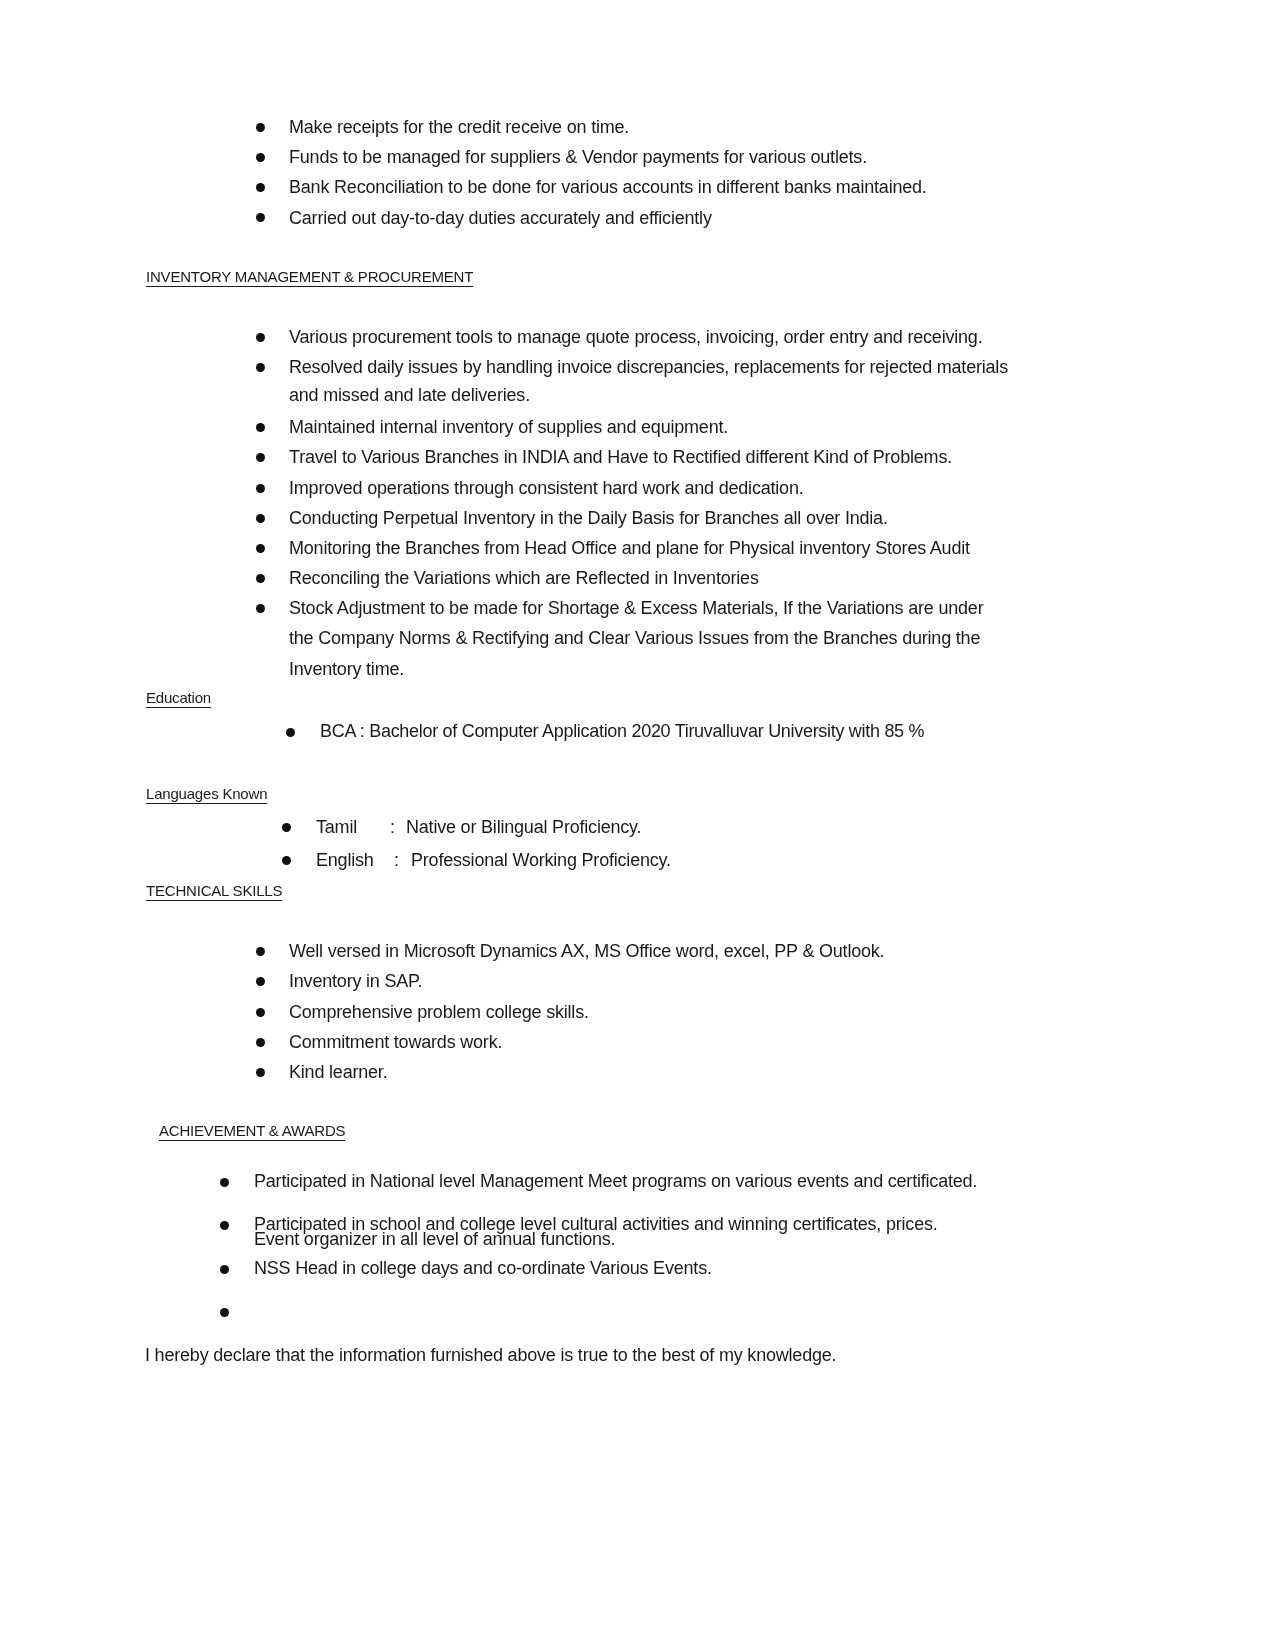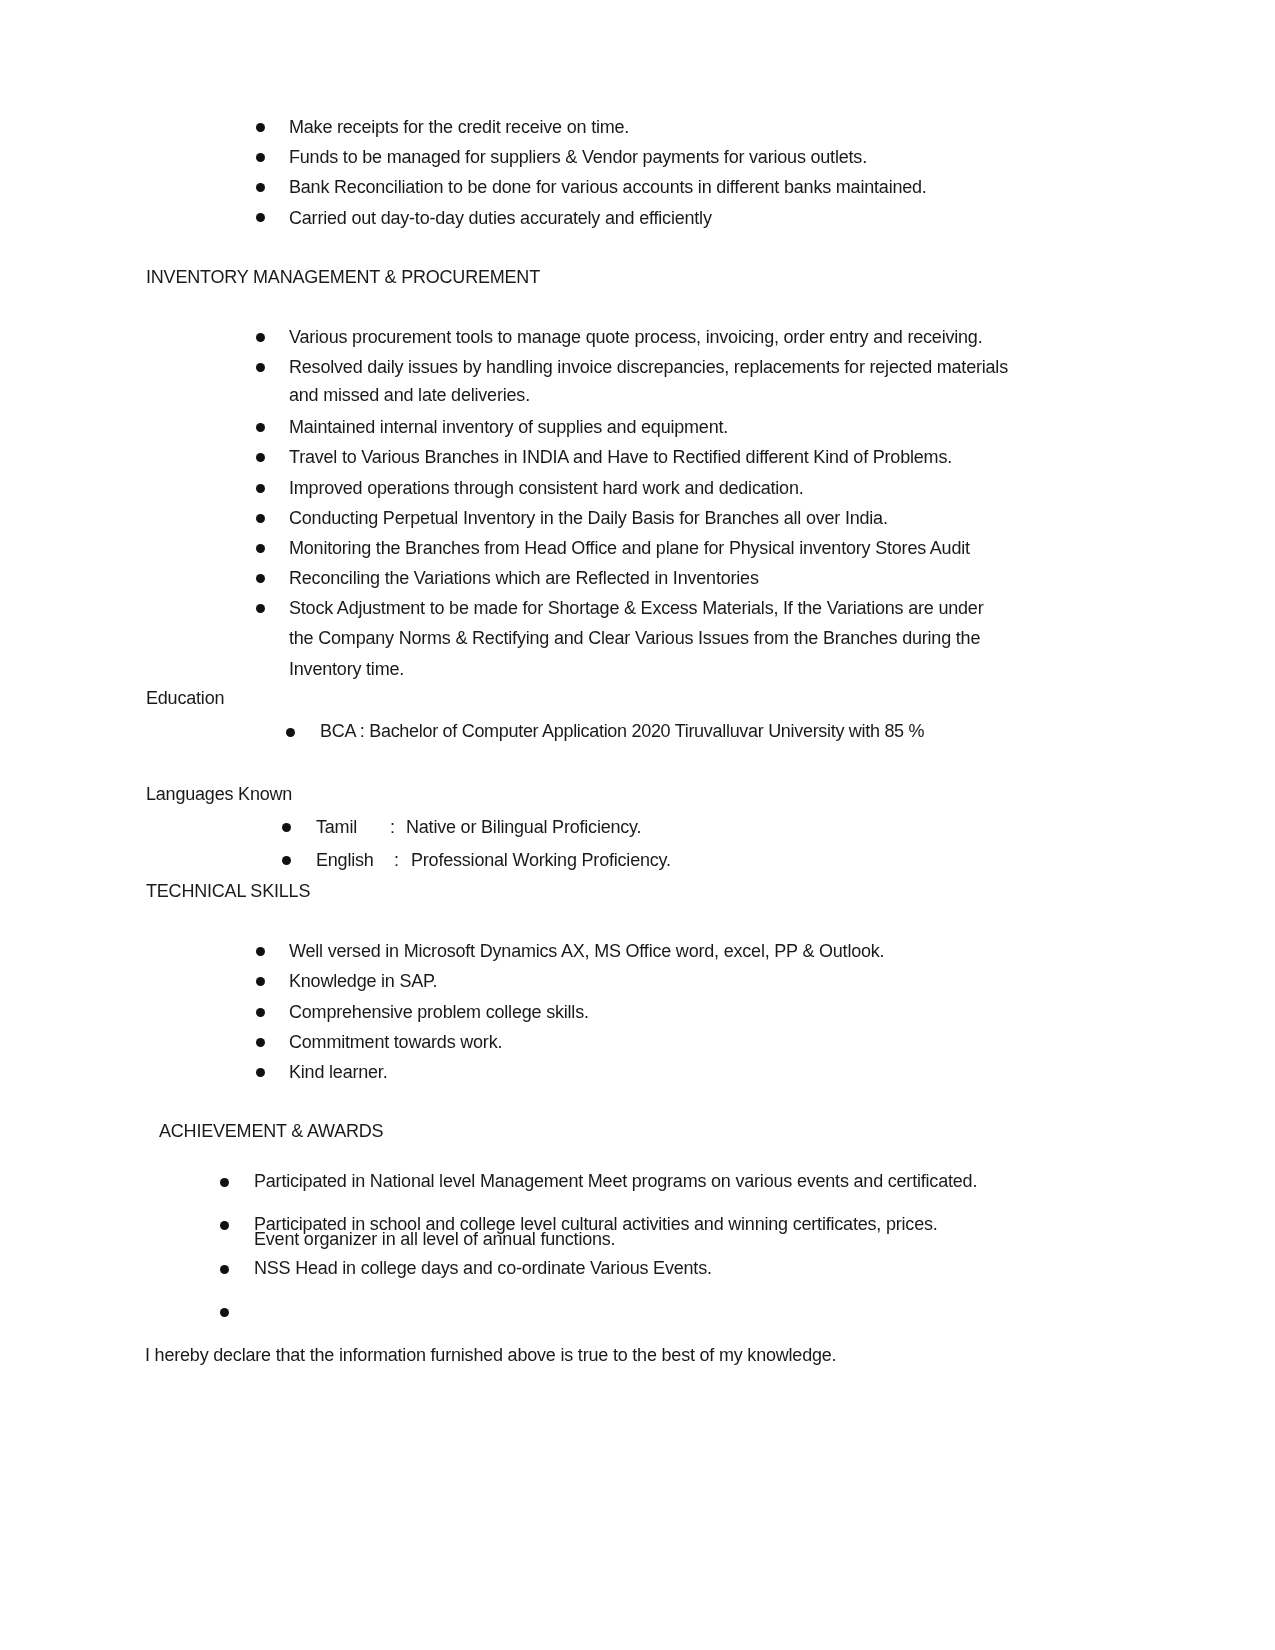--- a/index.html
+++ b/index.html
@@ -1,21 +1,21 @@
 <!DOCTYPE html>
 <html><head>
 <meta charset="utf-8">
 <style>
   html, body { margin:0; padding:0; background:#ffffff; }
   body { width:1275px; height:1650px; position:relative; overflow:hidden;
          font-family:"Liberation Sans", sans-serif; color:#1a1a1a; }
   .t { position:absolute; white-space:nowrap; font-size:18px; line-height:30px; letter-spacing:-0.2px; }
   .small { font-size:18px; }
   .bul { position:absolute; width:9px; height:9px; border-radius:50%; background:#111; }
-  .h { position:absolute; font-size:18px; line-height:30px; text-underline-offset:4px; white-space:nowrap; letter-spacing:-0.2px;text-align:right; }
+  .h { position:absolute; font-size:15px; line-height:30px; text-decoration:underline; text-underline-offset:4px; white-space:nowrap; letter-spacing:-0.2px;text-align:right; }
 </style>
 </head>
 <body>
 
 <span class="bul" style="left:256px;top:123px"></span>
 <span class="t" style="left:289px;top:112px">Make receipts for the credit receive on time.</span>
 <span class="bul" style="left:256px;top:153px"></span>
 <span class="t" style="left:289px;top:142px">Funds to be managed for suppliers &amp; Vendor payments for various outlets.</span>
 <span class="bul" style="left:256px;top:183px"></span>
 <span class="t" style="left:289px;top:172px">Bank Reconciliation to be done for various accounts in different banks maintained.</span>
@@ -57,21 +57,21 @@
 <span class="t" style="left:406px;top:812px">Native or Bilingual Proficiency.</span>
 <span class="bul" style="left:282px;top:856px"></span>
 <span class="t" style="left:316px;top:845px">English</span>
 <span class="t" style="left:394px;top:845px">:</span>
 <span class="t" style="left:411px;top:845px">Professional Working Proficiency.</span>
 
 <span class="h" style="left:146px;top:876px">TECHNICAL SKILLS</span>
 <span class="bul" style="left:256px;top:947px"></span>
 <span class="t" style="left:289px;top:936px">Well versed in Microsoft Dynamics AX, MS Office word, excel, PP &amp; Outlook.</span>
 <span class="bul" style="left:256px;top:977px"></span>
-<span class="t" style="left:289px;top:966px">Knowledge in SAP.</span>
+<span class="t" style="left:289px;top:966px">Inventory in SAP.</span>
 <span class="bul" style="left:256px;top:1008px"></span>
 <span class="t" style="left:289px;top:997px">Comprehensive problem college skills.</span>
 <span class="bul" style="left:256px;top:1038px"></span>
 <span class="t" style="left:289px;top:1027px">Commitment towards work.</span>
 <span class="bul" style="left:256px;top:1068px"></span>
 <span class="t" style="left:289px;top:1057px">Kind learner.</span>
 
 <span class="h" style="left:159px;top:1116px">ACHIEVEMENT &amp; AWARDS</span>
 <span class="bul" style="left:220px;top:1178px"></span>
 <span class="t" style="left:254px;top:1166px">Participated in National level Management Meet programs on various events and certificated.</span>

